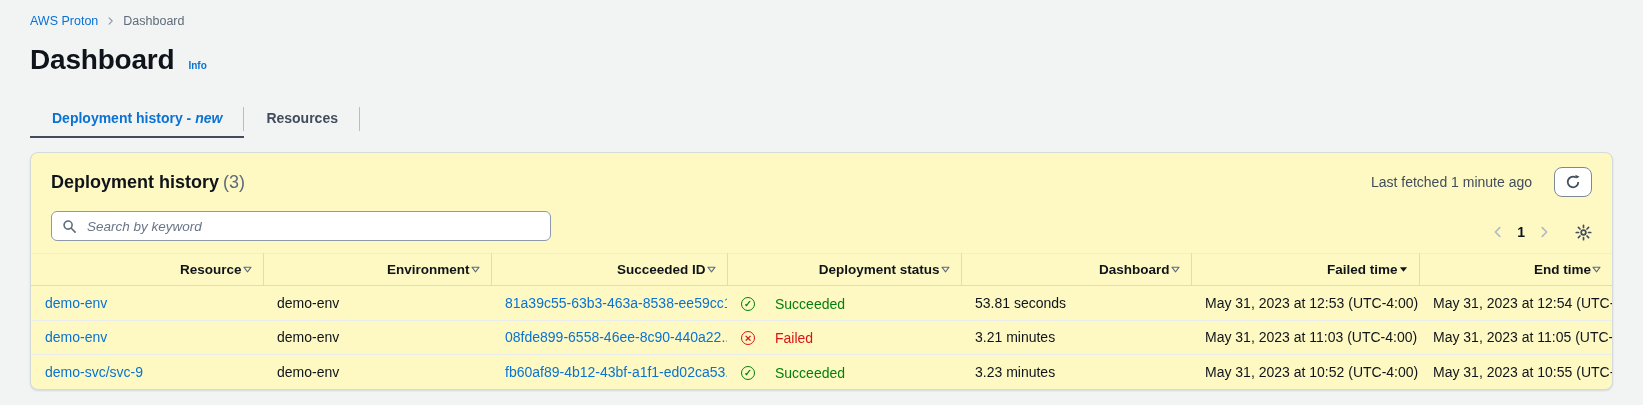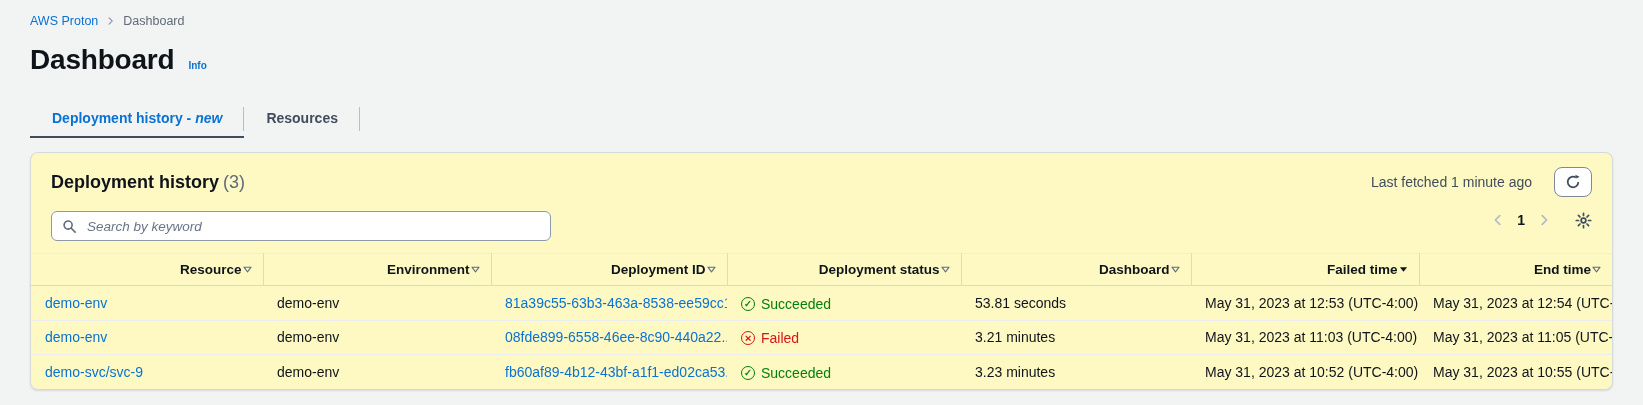--- a/index.html
+++ b/index.html
@@ -28,41 +28,41 @@
   
   .card { margin-top: 14px; background: #fef9c3; border: 1px solid #d5dbdb; border-radius: 8px; box-shadow: 0 1px 2px rgba(0,28,36,.12); overflow: hidden; }
   .card-header { display: flex; justify-content: space-between; align-items: center; padding: 14px 20px 10px; }
   .panel-title { font-size: 18px; font-weight: 700; margin: 0; }
   .panel-title .count { color: #5f6b7a; font-weight: 400; margin-left: 4px; }
   .header-right { display: flex; align-items: center; gap: 22px; }
   .fetched { font-size: 14px; color: #414d5c; }
   .icon-btn { width: 38px; height: 30px; display: flex; align-items: center; justify-content: center; background: #fff; border: 1px solid #7d8998; border-radius: 8px; color: #414d5c; cursor: pointer; }
 
   
-  .toolbar { display: flex; justify-content: space-between; align-items: flex-start; padding: 4px 20px 12px; }
+  .toolbar { display: flex; justify-content: space-between; align-items: flex-end; padding: 4px 20px 12px; }
   .search-box { display: flex; align-items: center; gap: 8px; width: 500px; height: 30px; border: 1px solid #8d99a8; border-radius: 6px; padding: 0 10px; color: #5f6b7a; background: #fff; }
   .search-box input { border: none; outline: none; flex: 1; font-size: 13.5px; font-family: inherit; color: #0f141a; background: transparent; }
   .search-box input::placeholder { color: #697586; font-style: italic; }
   .toolbar-right { display: flex; align-items: center; }
   .pg-btn { background: none; border: none; color: #b4bbc4; display: flex; padding: 2px; cursor: default; }
   .pg-num { font-size: 14px; font-weight: 700; color: #0f141a; margin: 0 10px; cursor: pointer; }
   .gear-btn { background: none; border: none; color: #414d5c; margin-left: 22px; cursor: pointer; display: flex; padding: 0; }
 
   
   table { width: 100%; border-collapse: collapse; table-layout: fixed; font-size: 14px; }
   thead th { padding: 0; border-top: 1px solid #eaeded; border-bottom: 1px solid #d5dbdb; text-align: left; cursor: pointer; }
   thead th:not(:last-child) { border-right: 1px solid #d5dbdb; }
   .th-inner { display: flex; align-items: center; justify-content: flex-end; padding: 8px 10px 8px 14px; font-size: 13.5px; font-weight: 700; color: #0f141a; }
   .col-icon { display: inline-flex; color: #5f6b7a; }
   .col-icon.sorted { color: #0f141a; }
   tbody td { padding: 8px 10px 8px 14px; border-top: 1px solid #eaeded; white-space: nowrap; overflow: hidden; }
   a.cell-link { color: #0972d3; text-decoration: none; cursor: pointer; }
 
   
-  .status { display: inline-flex; align-items: center; gap: 6px; justify-content: center; }
+  .status { display: inline-flex; align-items: center; gap: 20px; justify-content: center; }
   .status[data-status="success"] { color: #037f0c; }
   .status[data-status="error"]   { color: #d91515; }
   .status-dot { width: 14px; height: 14px; border-radius: 50%; border: 1.6px solid currentColor; display: inline-flex; align-items: center; justify-content: center; font-weight: 700; flex: none; }
   .status[data-status="success"] .status-dot::before { content: "\2713"; font-size: 9.5px; }
   .status[data-status="error"] .status-dot::before   { content: "\00D7"; font-size: 11.5px; line-height: 1; }
 </style>
 </head>
 <body>
 
 <div class="page">
@@ -176,21 +176,21 @@
                 <span>Environment</span>
               <span class="col-icon">
                   <svg width="11" height="11" viewBox="0 0 16 16">
                     <path d="M2.8 4.6 h10.4 L8 11.4 Z" fill="none" stroke="currentColor" stroke-width="1.5" stroke-linejoin="round"></path>
                   </svg>
                 </span>
             </div>
           </th>
           <th>
             <div class="th-inner">
-                <span>Deployment ID</span>
+                <span>Succeeded ID</span>
               <span class="col-icon">
                   <svg width="11" height="11" viewBox="0 0 16 16">
                     <path d="M2.8 4.6 h10.4 L8 11.4 Z" fill="none" stroke="currentColor" stroke-width="1.5" stroke-linejoin="round"></path>
                   </svg>
                 </span>
             </div>
           </th>
           <th>
             <div class="th-inner">
                 <span>Deployment status</span>

